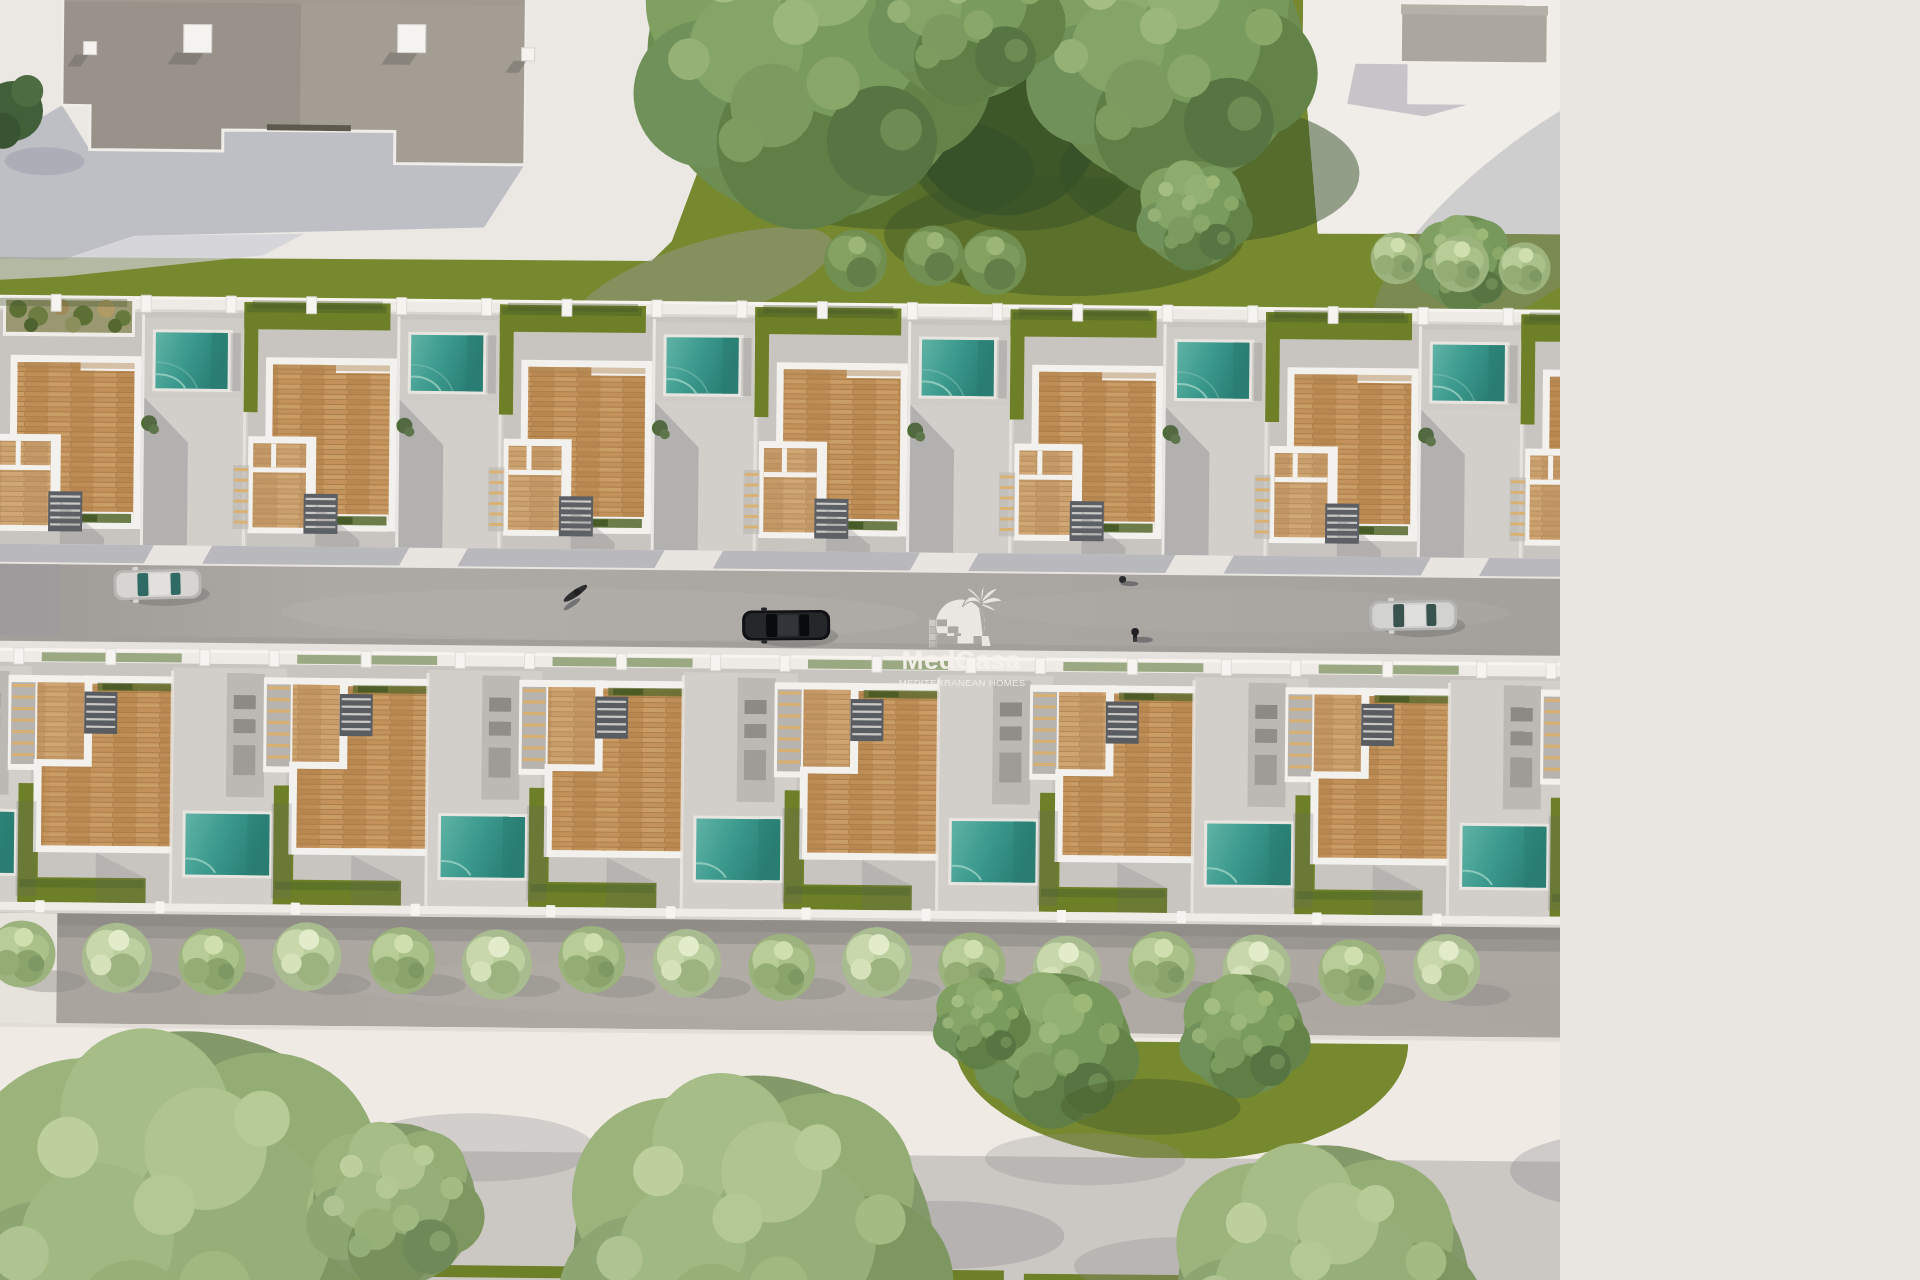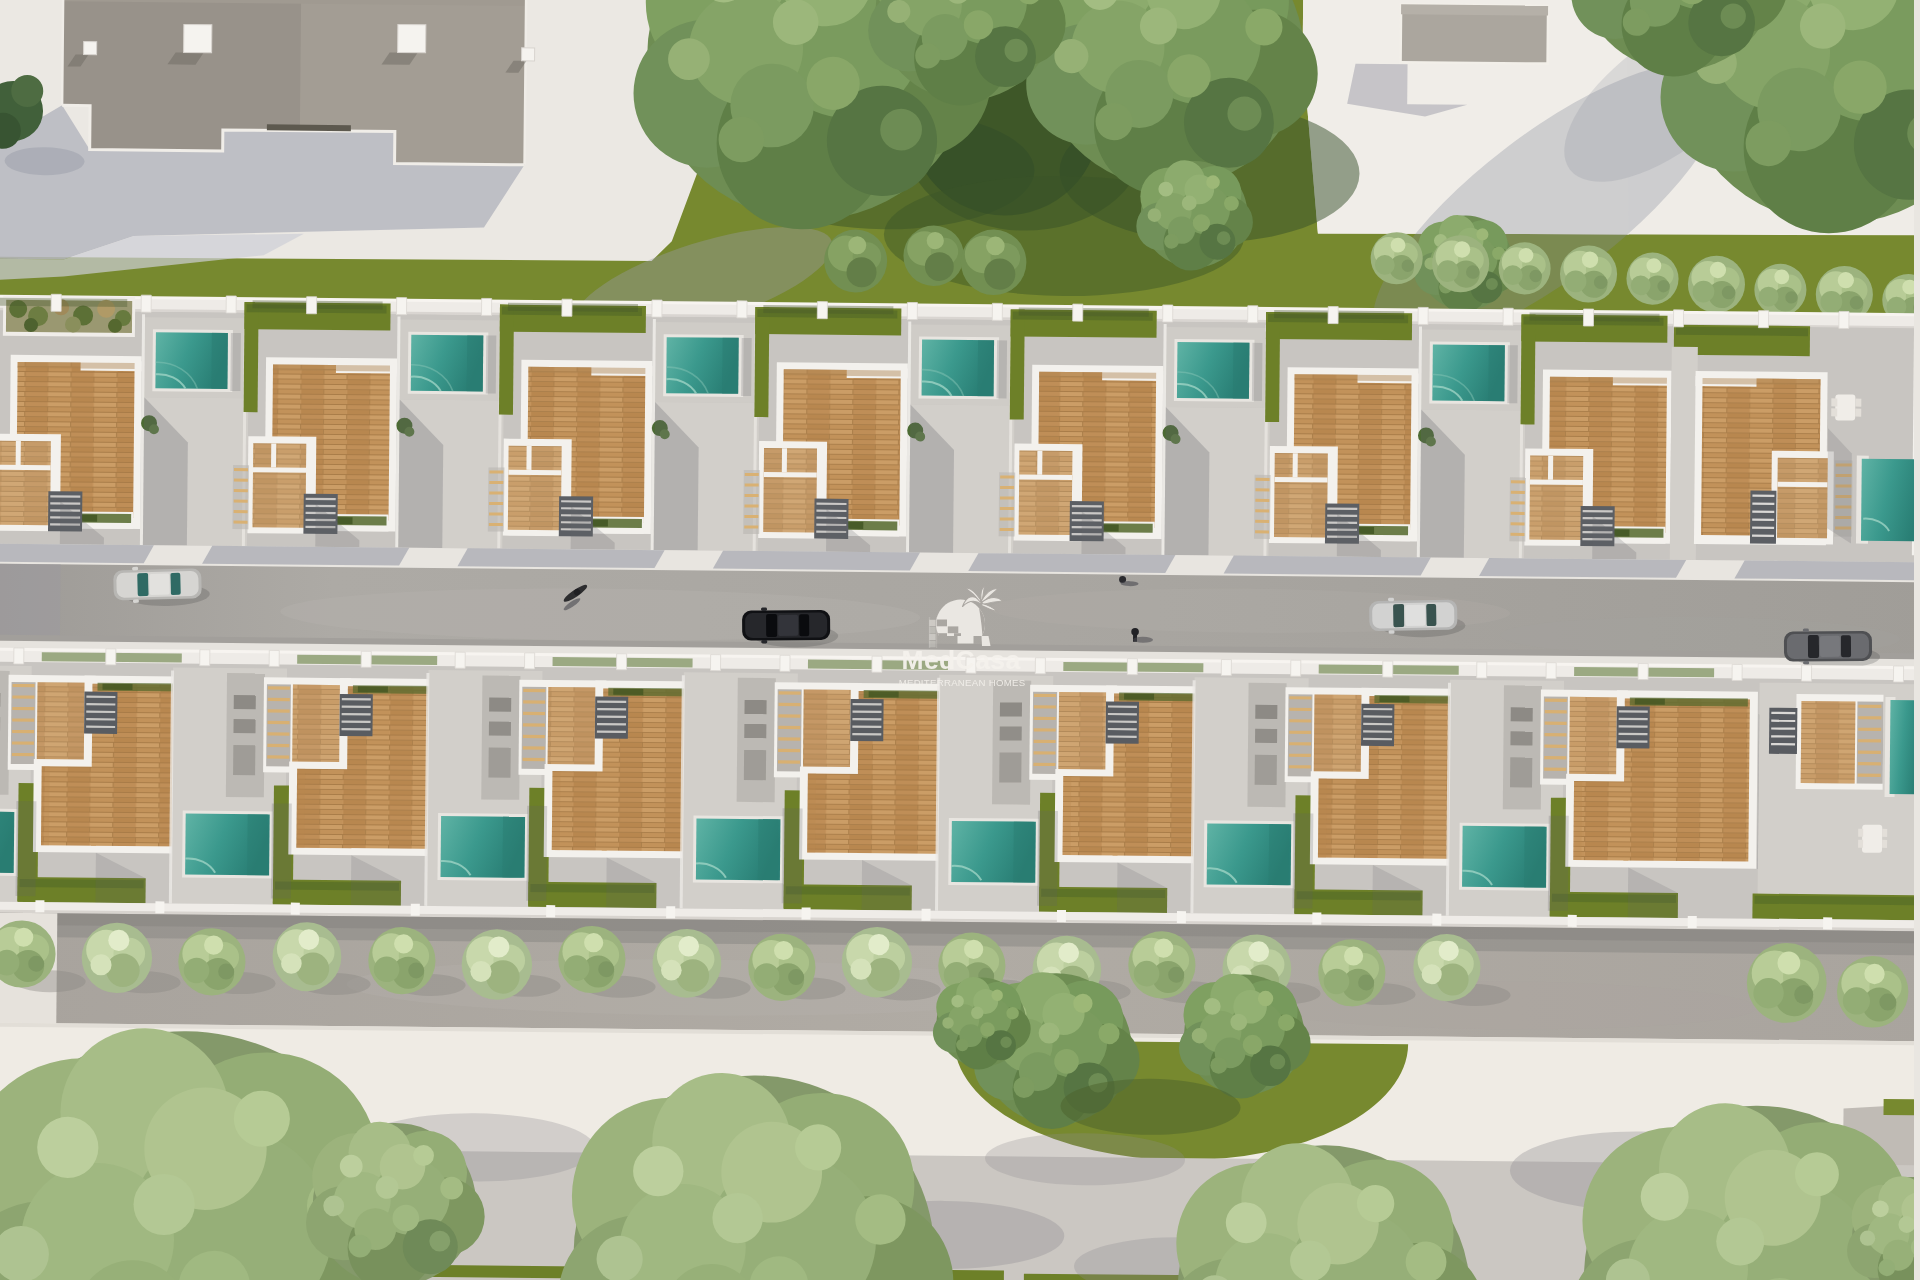--- a/index.html
+++ b/index.html
@@ -1,14 +1,14 @@
 <!DOCTYPE html>
 <html><head><meta charset="utf-8"><style>
 html,body{margin:0;padding:0;background:#e9e6e1;font-family:"Liberation Sans",sans-serif;}
-#c{position:relative;width:1914px;height:1280px;overflow:hidden;}
+#c{position:relative;width:1560px;height:1280px;overflow:hidden;}
 </style></head><body>
 <div id="c">
 <svg width="1920" height="1280" viewBox="0 0 1920 1280">
 <defs>
 <pattern id="wd" width="46" height="10" patternUnits="userSpaceOnUse">
  <rect width="46" height="10" fill="#c4935c"></rect>
  <rect x="0" y="0.8" width="22" height="4.2" fill="#cb9d66"></rect>
  <rect x="23" y="0.8" width="22" height="4.2" fill="#bf8e57"></rect>
  <rect x="0" y="5.8" width="22" height="4.2" fill="#c2925a"></rect>
  <rect x="23" y="5.8" width="22" height="4.2" fill="#b8874f"></rect>

